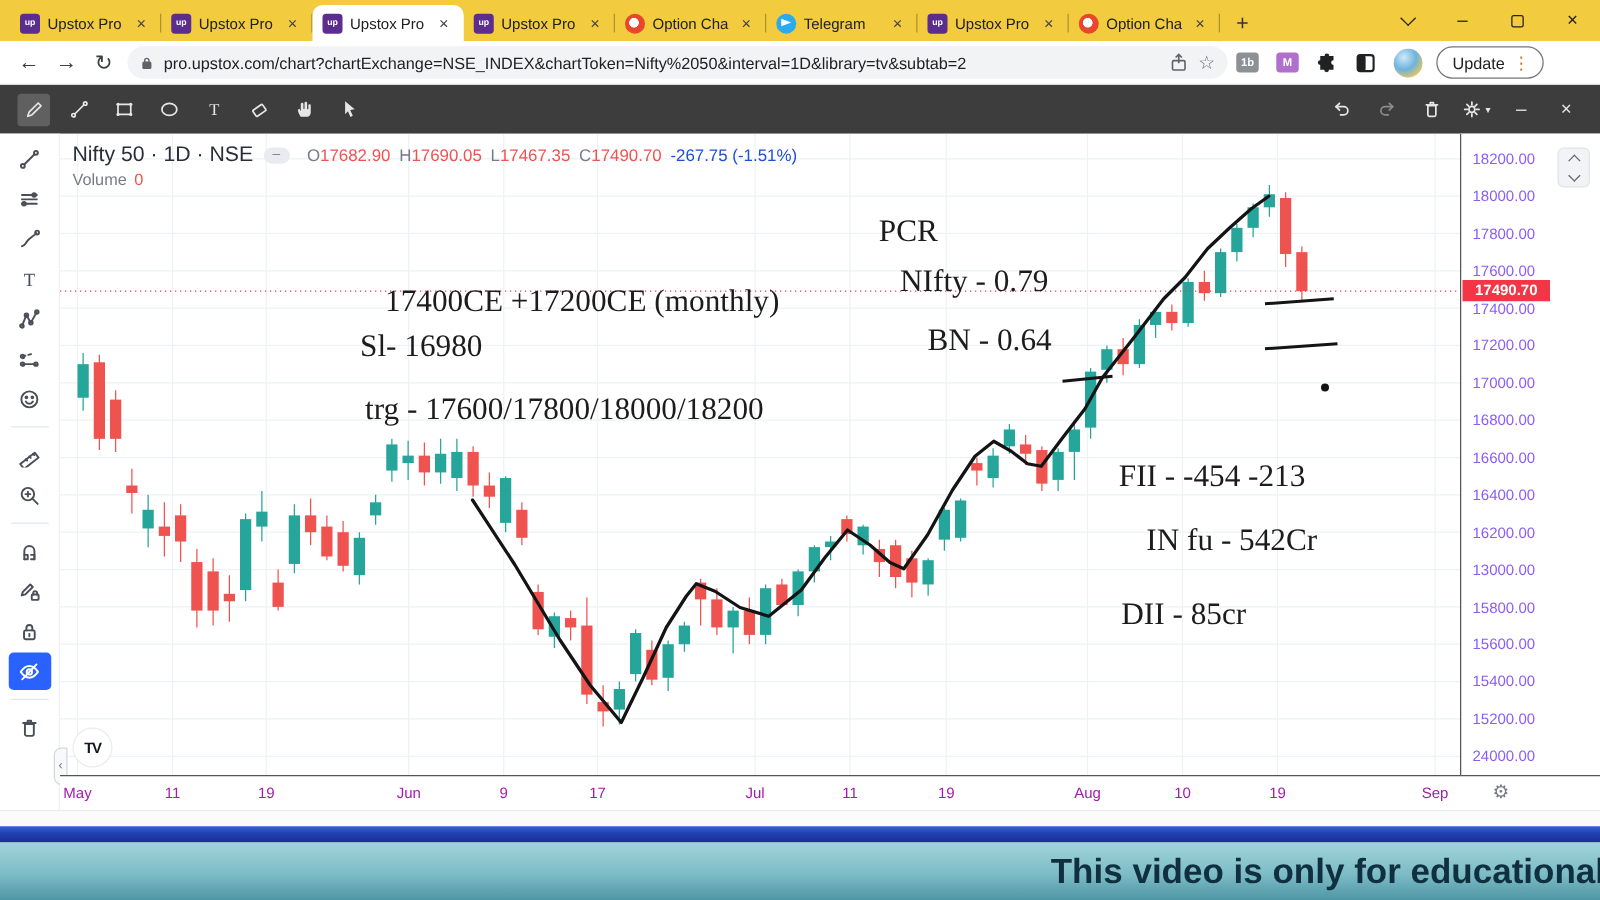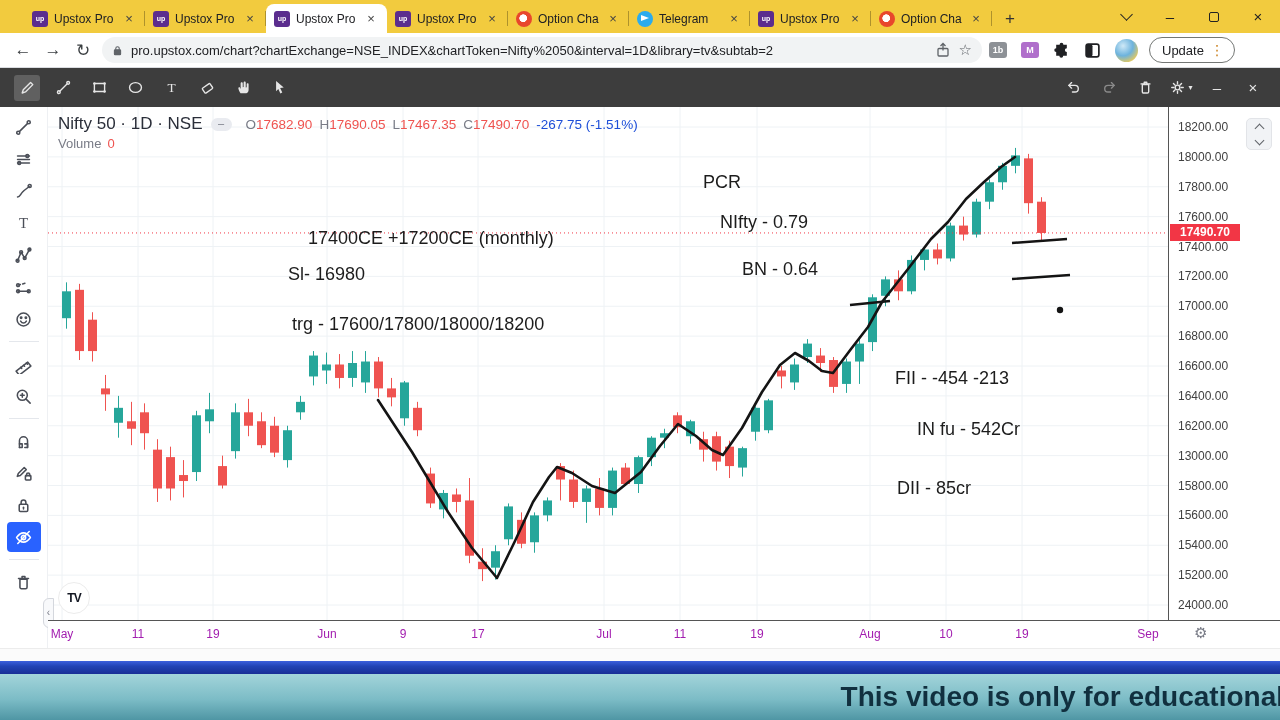--- a/index.html
+++ b/index.html
@@ -2,21 +2,21 @@
 <html><head>
 <meta charset="utf-8">
 <style>
   * { margin:0; padding:0; box-sizing:border-box; }
   html,body { width:1280px; height:720px; overflow:hidden; background:#fff;
     font-family:"Liberation Sans", sans-serif; }
 
   
   #tabstrip { position:absolute; left:0; top:0; width:1280px; height:33px;
     background:#f2cb3e; display:flex; align-items:flex-end; }
-  #tabs { display:flex; align-items:flex-end; height:33px; padding-left:24px; }
+  #tabs { display:flex; align-items:flex-end; height:33px; padding-left:8px; }
   .tab { width:121px; height:29px; display:flex; align-items:center; gap:6px;
     padding:0 8px; border-radius:8px 8px 0 0; position:relative; cursor:pointer; }
   .tab .sep { position:absolute; right:0; top:7px; height:15px; width:1px; background:rgba(0,0,0,.28); }
   .tab.active { background:#fff; }
   .tab-label { flex:1; font-size:12px; color:#202124; white-space:nowrap; overflow:hidden; }
   .tclose { font-size:13px; color:#444; width:16px; height:16px; line-height:15px;
     text-align:center; border-radius:8px; }
   .fav { width:16px; height:16px; flex:0 0 16px; border-radius:3px; position:relative; }
   .fav-upstox { background:#5b2d8e; color:#fff; font-size:7px; font-weight:bold;
     display:flex; align-items:center; justify-content:center; }
@@ -82,30 +82,30 @@
     font-size:17px; color:#2a2e39; white-space:nowrap; }
   #legend .pill { width:21px; height:13px; background:#e9ebf0; border-radius:7px; color:#787b86;
     font-size:11px; line-height:11px; text-align:center; cursor:pointer; }
   .ohlc { font-size:13.5px; margin-left:6px; }
   .ohlc .k { color:#787b86; }
   .ohlc .v { color:#ef5350; margin-right:7px; }
   .ohlc .chg { color:#1d4ed8; }
   #volrow { position:absolute; left:10px; top:29px; font-size:13px; color:#787b86; }
   #volrow .v { color:#ef5350; margin-left:6px; }
 
-  .annot { position:absolute; font-family:Liberation Sans, sans-serif; color:#1c1c1c;
-    font-size:18px; white-space:nowrap; }
+  .annot { position:absolute; font-family:Liberation Serif, serif; color:#1c1c1c;
+    font-size:25px; white-space:nowrap; }
 
   #tvlogo { position:absolute; left:10px; top:475px; width:32px; height:32px; border-radius:50%;
     background:#fff; border:1px solid #ececec; display:flex; align-items:center; justify-content:center;
     font-weight:bold; font-size:12px; color:#131722; letter-spacing:-1px; cursor:pointer; }
 
   #pricescale { position:absolute; left:1168px; top:0; width:112px; height:513px; background:#fff;
     border-left:1px solid #555; cursor:ns-resize; }
-  .ptick { position:absolute; left:9px; font-size:12px; color:#404040; }
+  .ptick { position:absolute; left:9px; font-size:12px; color:#8b5cf6; }
   #pricelabel { position:absolute; left:1px; width:70px; height:17px; color:#fff;
     font-size:12px; font-weight:bold; text-align:center; line-height:17px; }
   #scrollwidget { position:absolute; right:8px; top:11px; width:26px; height:32px;
     background:#f1f3f6; border:1px solid #e2e4e8; border-radius:5px; cursor:pointer;
     display:flex; flex-direction:column; align-items:center; justify-content:center; gap:5px; }
   .cup { width:7px; height:7px; border-left:1.5px solid #5f6368; border-top:1.5px solid #5f6368;
     transform:rotate(45deg); margin-top:3px; }
   .cdn { width:7px; height:7px; border-left:1.5px solid #5f6368; border-top:1.5px solid #5f6368;
     transform:rotate(225deg); margin-bottom:3px; }
 

